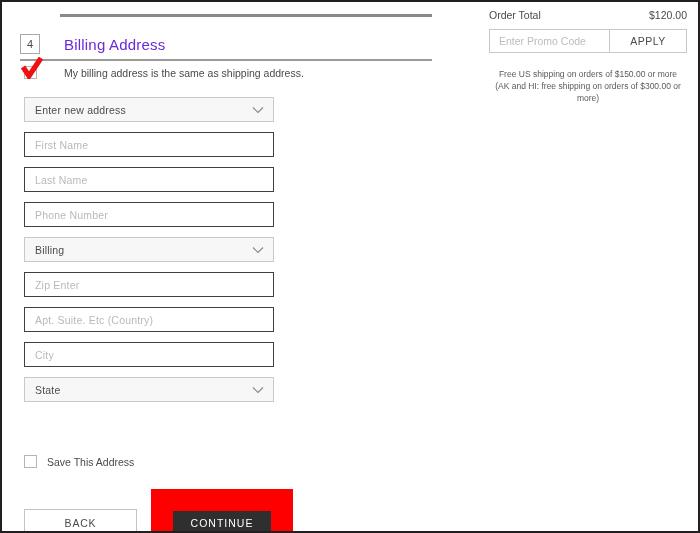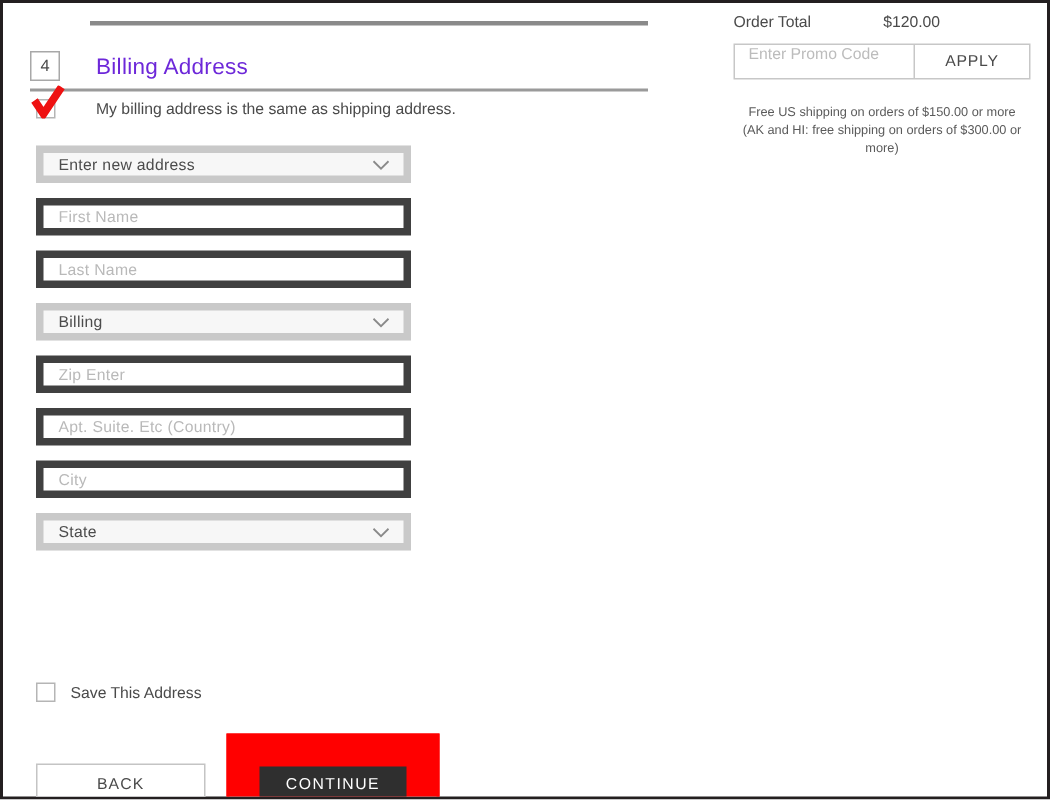--- a/index.html
+++ b/index.html
@@ -112,21 +112,21 @@
     position: absolute;
     left: 4px;
     top: 95px;
     width: 250px;
   }
   .field {
     position: relative;
     width: 250px;
     height: 25px;
     box-sizing: border-box;
-    border: 5px solid #404040;
+    border: 1px solid #404040;
     margin-bottom: 10px;
     display: flex;
     align-items: center;
     background: #ffffff;
   }
   .field.select {
     background: #f7f7f7;
     border-color: #c9c9c9;
   }
   .field-text {
@@ -212,20 +212,21 @@
     left: 486px;
     top: 0;
     width: 200px;
   }
   .total-row {
     position: absolute;
     left: 1px;
     top: 7px;
     width: 198px;
     display: flex;
+    justify-content: space-between;
     align-items: baseline;
     gap: 48px;
   }
   .total-label {
     font-size: 10.5px;
     color: #4a4a4a;
   }
   .total-value {
     font-size: 10.5px;
     color: #4a4a4a;
@@ -238,20 +239,21 @@
     height: 24px;
     box-sizing: border-box;
     border: 1px solid #c7c7c7;
     display: flex;
     align-items: stretch;
     background: #fff;
   }
   .promo-input {
     flex: 1 1 auto;
     display: flex;
+    align-items: center;
     border-right: 1px solid #c7c7c7;
   }
   .promo-ph {
     margin-left: 9px;
     font-size: 10.5px;
     color: #bcbcbc;
   }
   .promo-apply {
     width: 76px;
     display: flex;
@@ -309,20 +311,23 @@
       </div>
 
       <div class="field">
         <span class="field-text">First Name</span>
       </div>
 
       <div class="field">
         <span class="field-text">Last Name</span>
       </div>
 
+      <div class="field">
+        <span class="field-text">Phone Number</span>
+      </div>
 
       <div class="field select">
         <span class="field-text">Billing</span>
         <svg class="chev" viewBox="0 0 12 8">
           <path d="M1 1.5 L6 6.5 L11 1.5" stroke="#8a8a8a" stroke-width="1.2" fill="none"></path>
         </svg>
       </div>
 
       <div class="field">
         <span class="field-text">Zip Enter</span>

